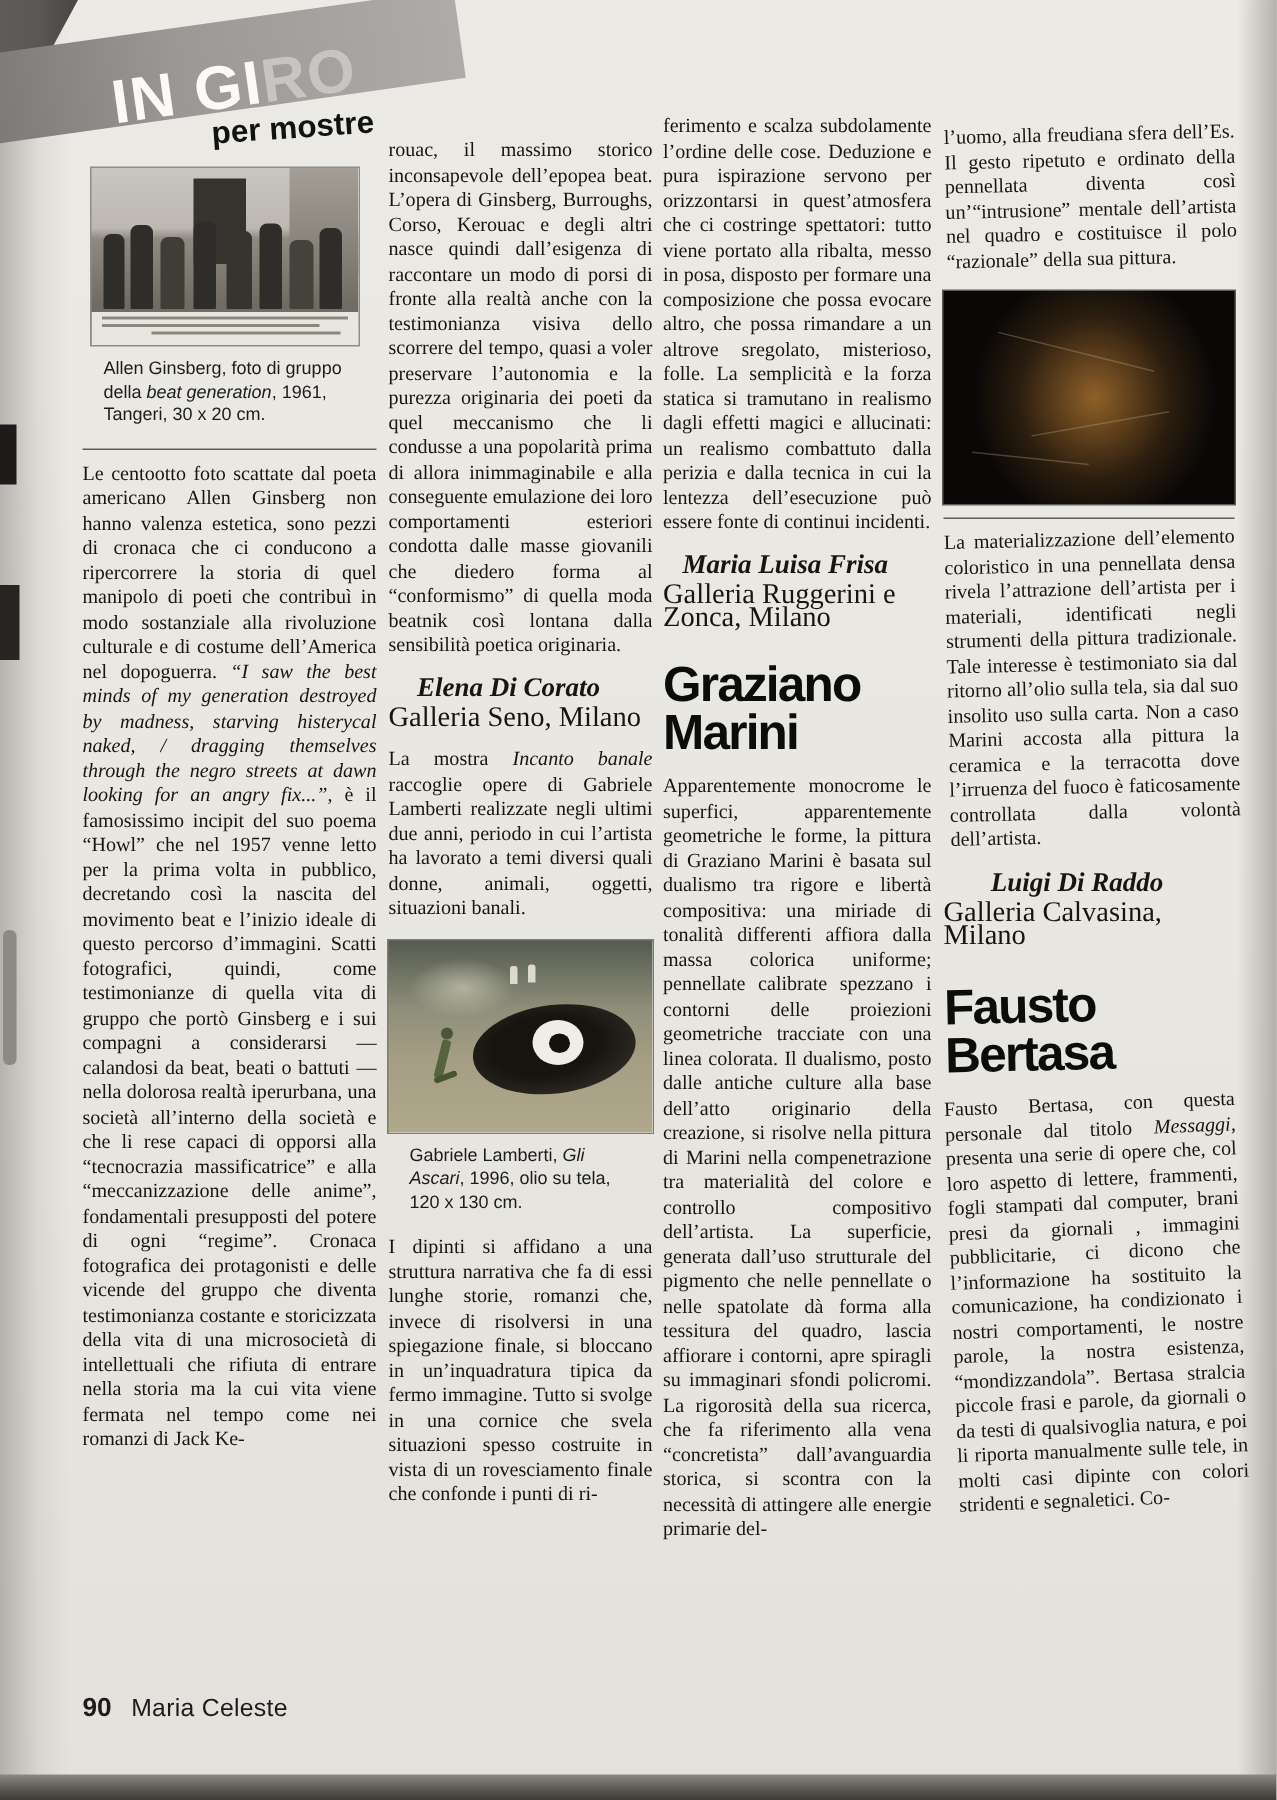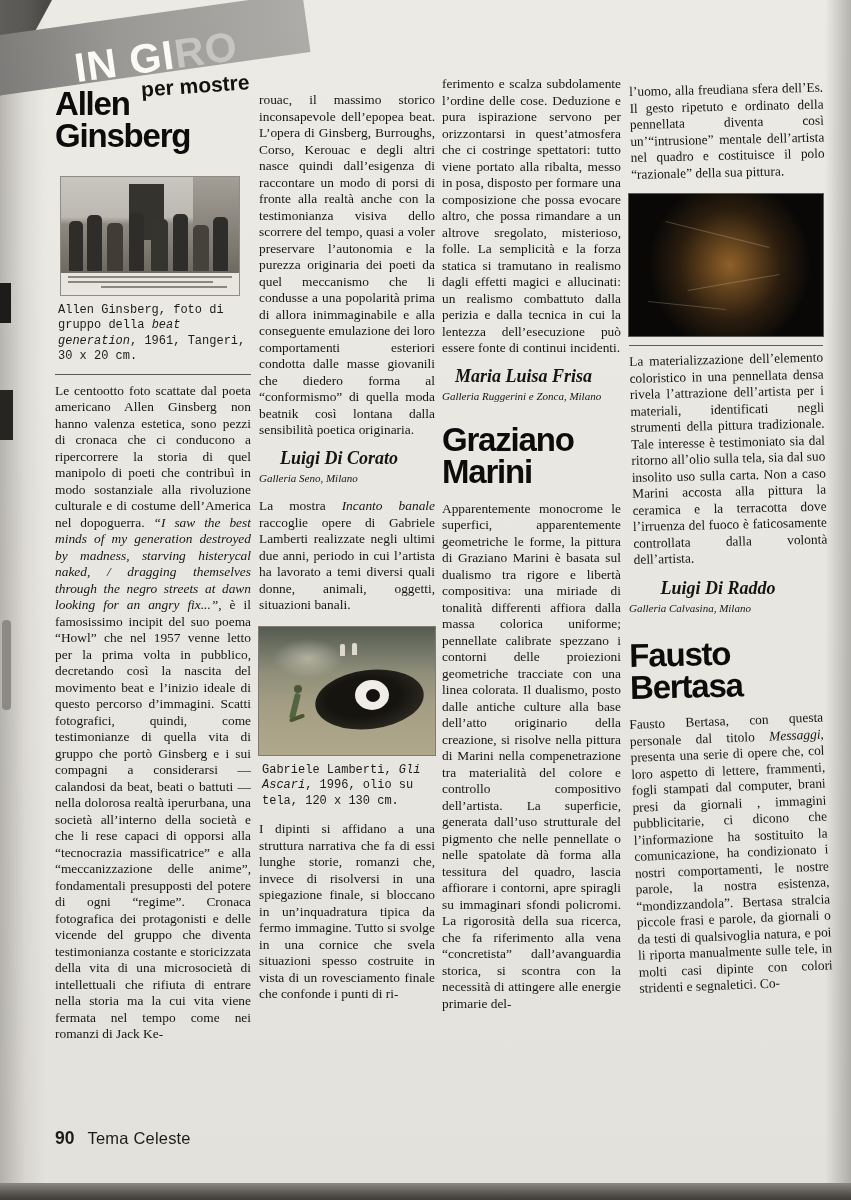--- a/index.html
+++ b/index.html
@@ -36,23 +36,23 @@
   .col{position:absolute;top:88px;}
   #col1{left:55px;width:196px;}
   #col2{left:259px;width:176px;top:92px;}
   #col3{left:442px;width:179px;top:76px;}
   #col4{left:629px;width:194px;top:84px;}
 
   .headline{font-family:"Liberation Sans",sans-serif;font-weight:700;
             font-size:33px;line-height:.98;letter-spacing:-1.2px;margin:0;color:#0c0c0b;}
   .body{font-size:13.4px;line-height:16.5px;text-align:justify;margin:0;hyphens:auto;}
   .body i, .q{font-style:italic;}
-  .caption{font-family:Liberation Mono, monospace;font-size:12px;line-height:15.5px;color:#1c1c1b;margin:3px;}
+  .caption{font-family:Liberation Sans, sans-serif;font-size:12px;line-height:15.5px;color:#1c1c1b;margin:14px;}
   .credit-name{font-weight:700;font-style:italic;font-size:18px;text-align:center;padding-right:16px;margin:9px 0 0;}
-  .credit-gallery{font-style:italic;font-size:11px;line-height:15.5px;margin:2px 0 0;}
+  .credit-gallery{font-size:19px;line-height:15.5px;margin:2px 0 0;}
   .rule{border:none;border-top:1.3px solid #5d5b56;margin:9px 0 8px;}
 
   .tilt1{transform:rotate(-1.3deg);transform-origin:left top;}
   .tilt2{transform:rotate(-2.2deg);transform-origin:left top;}
 
   
   .photo-g{position:relative;margin:24px 0 0 6px;width:178px;height:118px;overflow:hidden;
            background:linear-gradient(180deg,#c9c6c0 0%,#bcb8b1 34%,#8e8a82 40%,#6f6b63 78%,#7b776f 100%);
            box-shadow:0 0 0 1px #8f8c86;}
   .photo-g .doorway{position:absolute;left:38%;top:6%;width:20%;height:48%;background:#35332e;}
@@ -114,21 +114,20 @@
   <div class="scan-mark1"></div>
   <div class="scan-mark2"></div>
   <div class="scan-mark3"></div>
   <div class="scan-right"></div>
 
   <div class="banner"></div>
   <div class="banner-text"><span class="lt">IN GI</span><span class="gt">RO</span></div>
   <div class="subtitle">per mostre</div>
 
   <div class="col" id="col1">
-    <h1 class="headline">Allen Ginsberg</h1>
 
     <div class="photo-g">
       <div class="doorway"></div>
       <div class="wallshade"></div>
       <div class="person p1"></div>
       <div class="person p2"></div>
       <div class="person p3"></div>
       <div class="person p4"></div>
       <div class="person p5"></div>
       <div class="person p6"></div>
@@ -143,21 +142,21 @@
 
     <p class="caption mt8"><span>Allen Ginsberg, foto di gruppo della </span><i>beat generation</i><span>, 1961, Tangeri, 30 x 20 cm.</span></p>
 
     <hr class="rule">
 
     <p class="body"><span>Le centootto foto scattate dal poeta americano Allen Ginsberg non hanno valenza estetica, sono pezzi di cronaca che ci conducono a ripercorrere la storia di quel manipolo di poeti che contribuì in modo sostanziale alla rivoluzione culturale e di costume dell’America nel dopoguerra. </span><span class="q">“I saw the best minds of my generation destroyed by madness, starving histerycal naked, / dragging themselves through the negro streets at dawn looking for an angry fix...”</span><span>, è il famosissimo incipit del suo poema “Howl” che nel 1957 venne letto per la prima volta in pubblico, decretando così la nascita del movimento beat e l’inizio ideale di questo percorso d’immagini. Scatti fotografici, quindi, come testimonianze di quella vita di gruppo che portò Ginsberg e i sui compagni a considerarsi — calandosi da beat, beati o battuti — nella dolorosa realtà iperurbana, una società all’interno della società e che li rese capaci di opporsi alla “tecnocrazia massificatrice” e alla “meccanizzazione delle anime”, fondamentali presupposti del potere di ogni “regime”. Cronaca fotografica dei protagonisti e delle vicende del gruppo che diventa testimonianza costante e storicizzata della vita di una microsocietà di intellettuali che rifiuta di entrare nella storia ma la cui vita viene fermata nel tempo come nei romanzi di Jack Ke-</span></p>
   </div>
 
   <div class="col" id="col2">
     <p class="body">rouac, il massimo storico inconsapevole dell’epopea beat. L’opera di Ginsberg, Burroughs, Corso, Kerouac e degli altri nasce quindi dall’esigenza di raccontare un modo di porsi di fronte alla realtà anche con la testimonianza visiva dello scorrere del tempo, quasi a voler preservare l’autonomia e la purezza originaria dei poeti da quel meccanismo che li condusse a una popolarità prima di allora inimmaginabile e alla conseguente emulazione dei loro comportamenti esteriori condotta dalle masse giovanili che diedero forma al “conformismo” di quella moda beatnik così lontana dalla sensibilità poetica originaria.</p>
-    <p class="credit-name">Luigi Di Corato</p>
+    <p class="credit-name">Elena Di Corato</p>
     <p class="credit-gallery">Galleria Seno, Milano</p>
 
 
     <p class="body mt12"><span>La mostra </span><i>Incanto banale</i><span> raccoglie opere di Gabriele Lamberti realizzate negli ultimi due anni, periodo in cui l’artista ha lavorato a temi diversi quali donne, animali, oggetti, situazioni banali.</span></p>
 
     <div class="paint-l">
       <div class="glow"></div>
       <div class="tinyfig tf1"></div>
       <div class="tinyfig tf2"></div>
       <div class="hole"></div>
@@ -201,17 +200,17 @@
     <p class="credit-name">Luigi Di Raddo</p>
     <p class="credit-gallery">Galleria Calvasina, Milano</p>
 
     <h1 class="headline mt24 tilt1">Fausto Bertasa</h1>
 
     <p class="body mt12 tilt2"><span>Fausto Bertasa, con questa personale dal titolo </span><i>Messaggi</i><span>, presenta una serie di opere che, col loro aspetto di lettere, frammenti, fogli stampati dal computer, brani presi da giornali , immagini pubblicitarie, ci dicono che l’informazione ha sostituito la comunicazione, ha condizionato i nostri comportamenti, le nostre parole, la nostra esistenza, “mondizzandola”. Bertasa stralcia piccole frasi e parole, da giornali o da testi di qualsivoglia natura, e poi li riporta manualmente sulle tele, in molti casi dipinte con colori stridenti e segnaletici. Co-</span></p>
   </div>
 
   <div class="footer">
     <span class="pagenum">90</span>
-    <span class="magname">Tema Celeste</span>
+    <span class="magname">Maria Celeste</span>
   </div>
 
   <div class="scan-bottom"></div>
 </div>
 
 </body></html>

